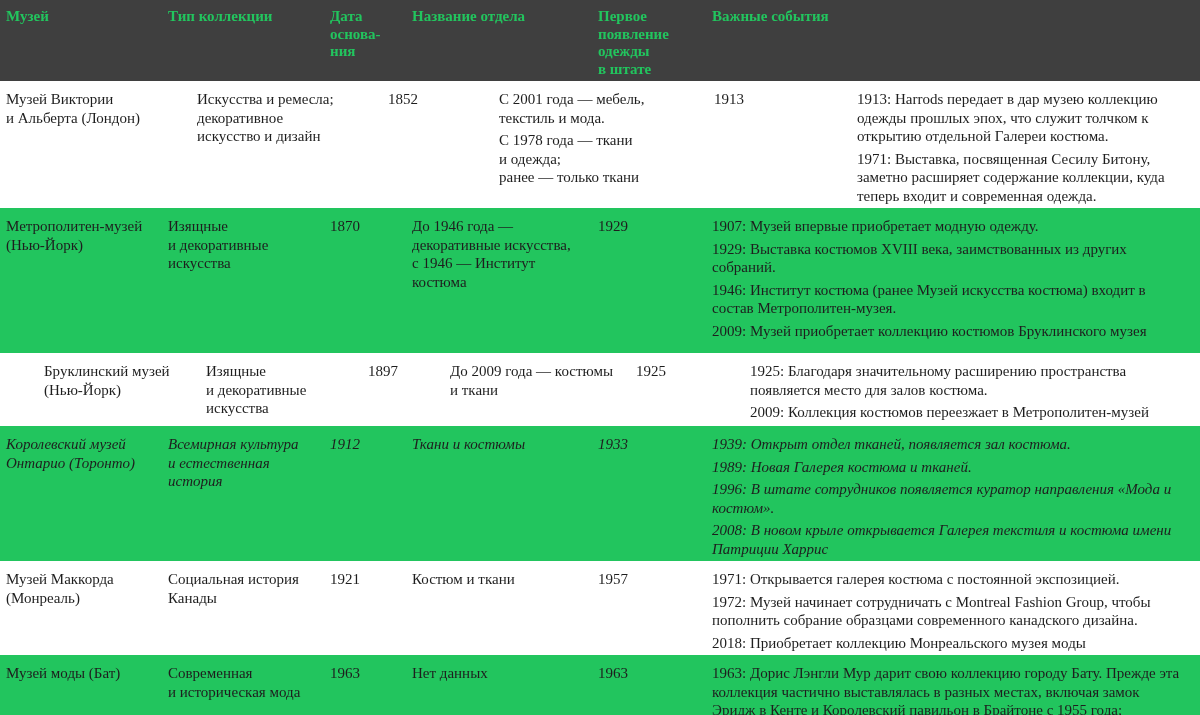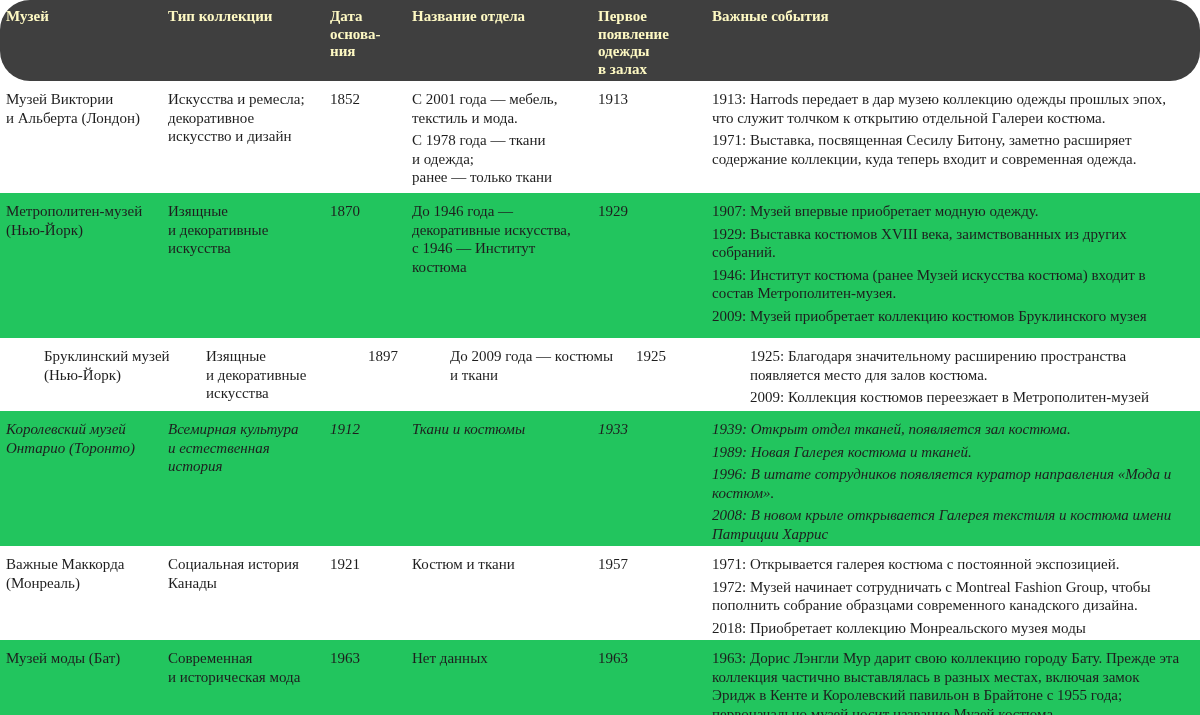--- a/index.html
+++ b/index.html
@@ -21,31 +21,30 @@
   }
   .cell {
     padding: 9px 12px 3px 0;
     font-size: 15px;
     line-height: 18.5px;
     box-sizing: border-box;
   }
   .pre { white-space: pre-line; }
   .row.header {
     background: #3f3f3f;
-    color: #fef9c3;
+    color: #22c55e;
     min-height: 74px;
-    border-radius: 30px;
   }
   .row.header .cell {
     font-weight: bold;
     line-height: 17.5px;
     padding-top: 8px;
   }
   .row.stripe { background: #22c55e; }
-  .r1 { min-height: 112px; }
+  .r1 { min-height: 112px; gap: 29px; }
   .r2 { min-height: 145px; }
   .r3 { min-height: 73px; padding-left: 44px; }
   .r4 { min-height: 122px; font-style: italic; }
   .r5 { min-height: 87px; }
   .r6 { min-height: 102px; }
   p.para { margin: 0 0 4px 0; }
   p.para:last-child { margin-bottom: 0; }
 </style>
 </head>
 <body>
@@ -55,21 +54,21 @@
   <div class="row header">
     <div class="cell">Музей</div>
     <div class="cell">Тип коллекции</div>
     <div class="cell pre">Дата
 основа-
 ния</div>
     <div class="cell">Название отдела</div>
     <div class="cell pre">Первое
 появление
 одежды
-в залах</div>
+в штате</div>
     <div class="cell">Важные события</div>
   </div>
 
   <div class="row r1">
     <div class="cell pre">Музей Виктории
 и Альберта (Лондон)</div>
     <div class="cell pre">Искусства и ремесла;
 декоративное
 искусство и дизайн</div>
     <div class="cell">1852</div>
@@ -140,21 +139,21 @@
     <div class="cell">1933</div>
     <div class="cell">
         <p class="para">1939: Открыт отдел тканей, появляется зал костюма.</p>
         <p class="para">1989: Новая Галерея костюма и тканей.</p>
         <p class="para">1996: В штате сотрудников появляется куратор направления «Мода и костюм».</p>
         <p class="para">2008: В новом крыле открывается Галерея текстиля и костюма имени Патриции Харрис</p>
       </div>
   </div>
 
   <div class="row r5">
-    <div class="cell pre">Важные Маккорда
+    <div class="cell pre">Музей Маккорда
 (Монреаль)</div>
     <div class="cell pre">Социальная история
 Канады</div>
     <div class="cell">1921</div>
     <div class="cell">
         <p class="para pre">Костюм и ткани</p>
       </div>
     <div class="cell">1957</div>
     <div class="cell">
         <p class="para">1971: Открывается галерея костюма с постоянной экспозицией.</p>

